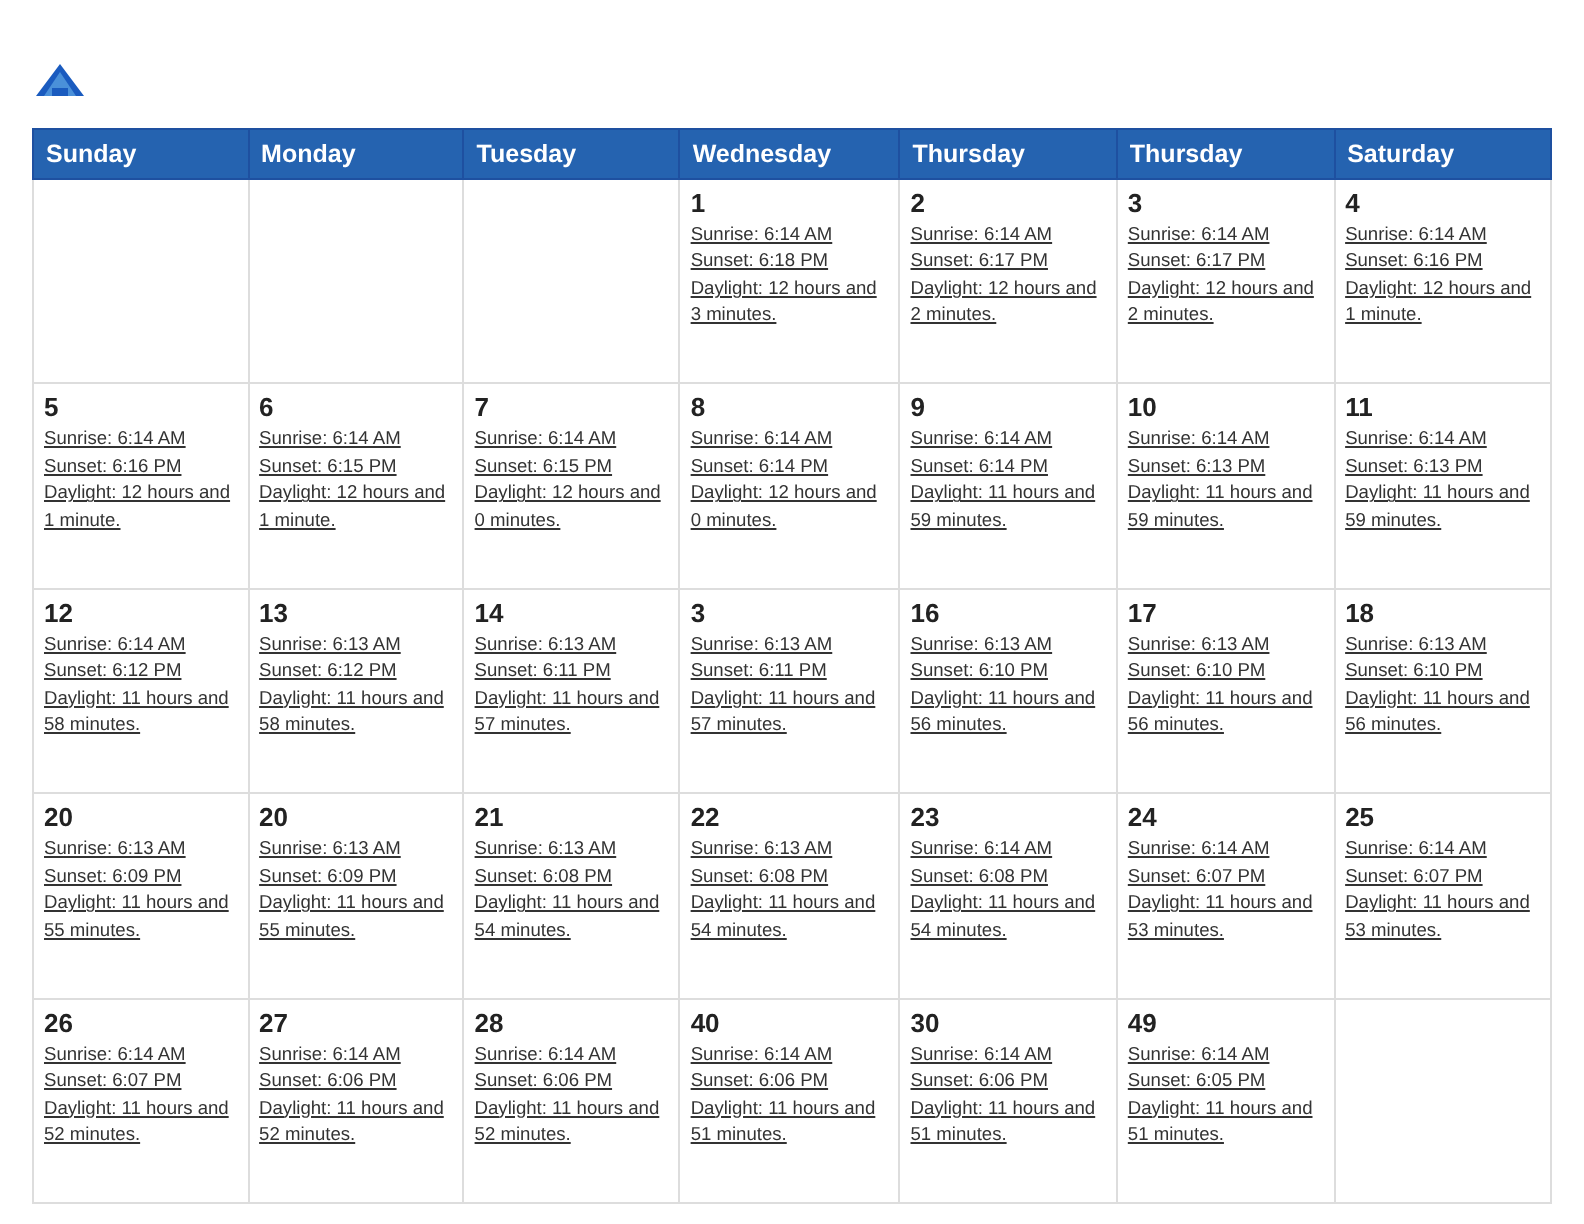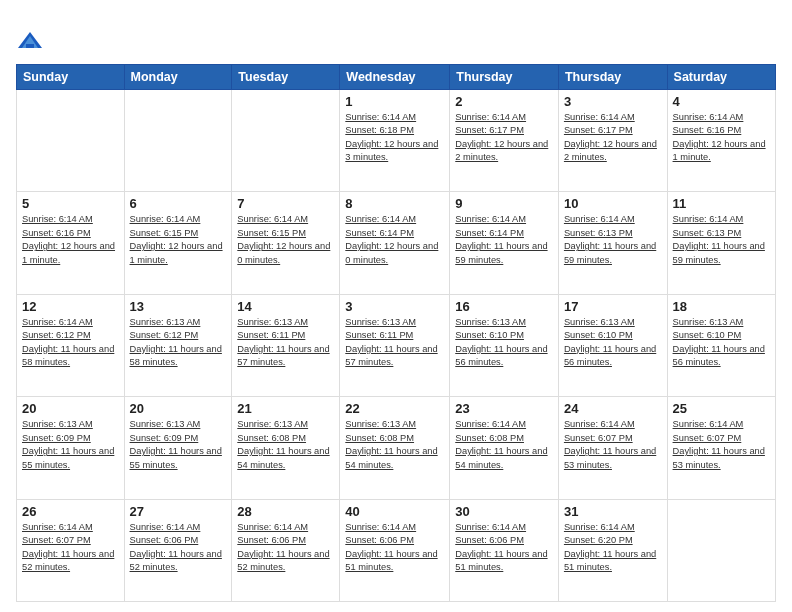--- a/index.html
+++ b/index.html
@@ -318,22 +318,22 @@
 Sunset: 6:06 PM
 Daylight: 11 hours and 51 minutes.</div>
           </td>
           <td>
             <span class="day-num">30</span>
             <div class="day-info">Sunrise: 6:14 AM
 Sunset: 6:06 PM
 Daylight: 11 hours and 51 minutes.</div>
           </td>
           <td>
-            <span class="day-num">31</span>
-            <div class="day-info">Sunrise: 6:14 AM
-Sunset: 6:20 PM
+            <span class="day-num">49</span>
+            <div class="day-info">Sunrise: 6:14 AM
+Sunset: 6:05 PM
 Daylight: 11 hours and 51 minutes.</div>
           </td>
           <td class="empty-cell"></td>
         </tr>
       </tbody>
   </table>
 </div>
 
 </body></html>

